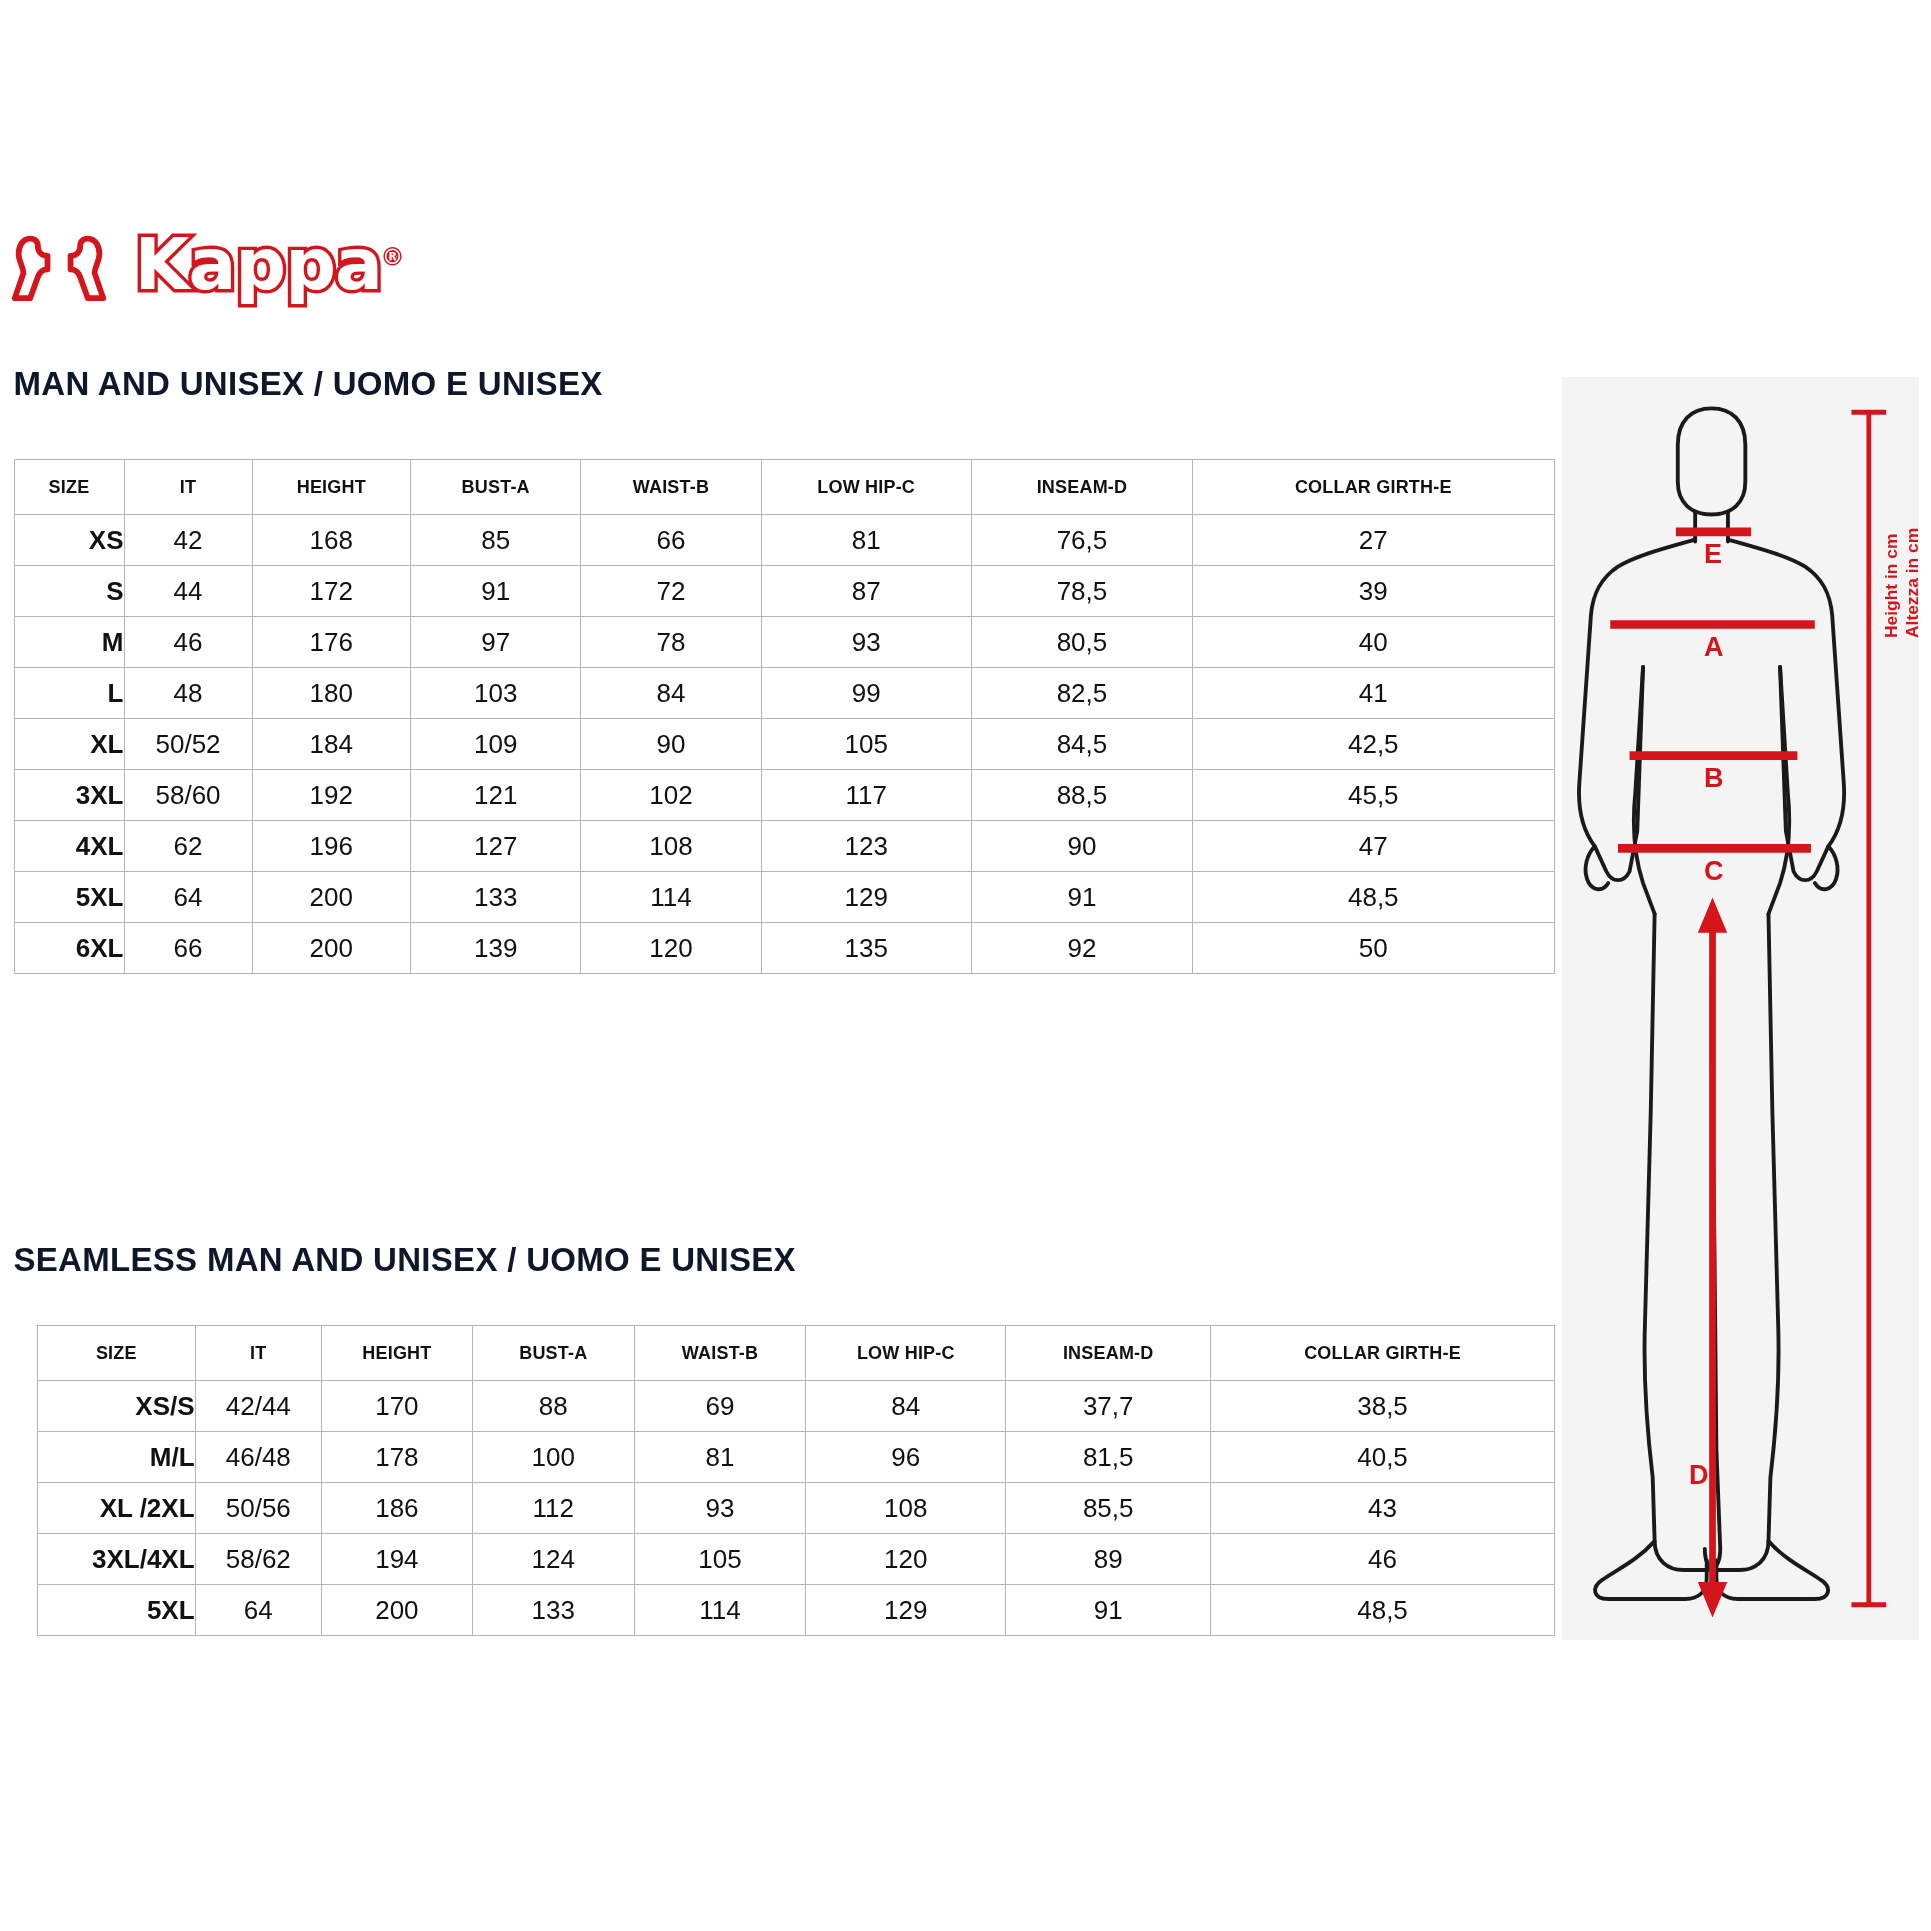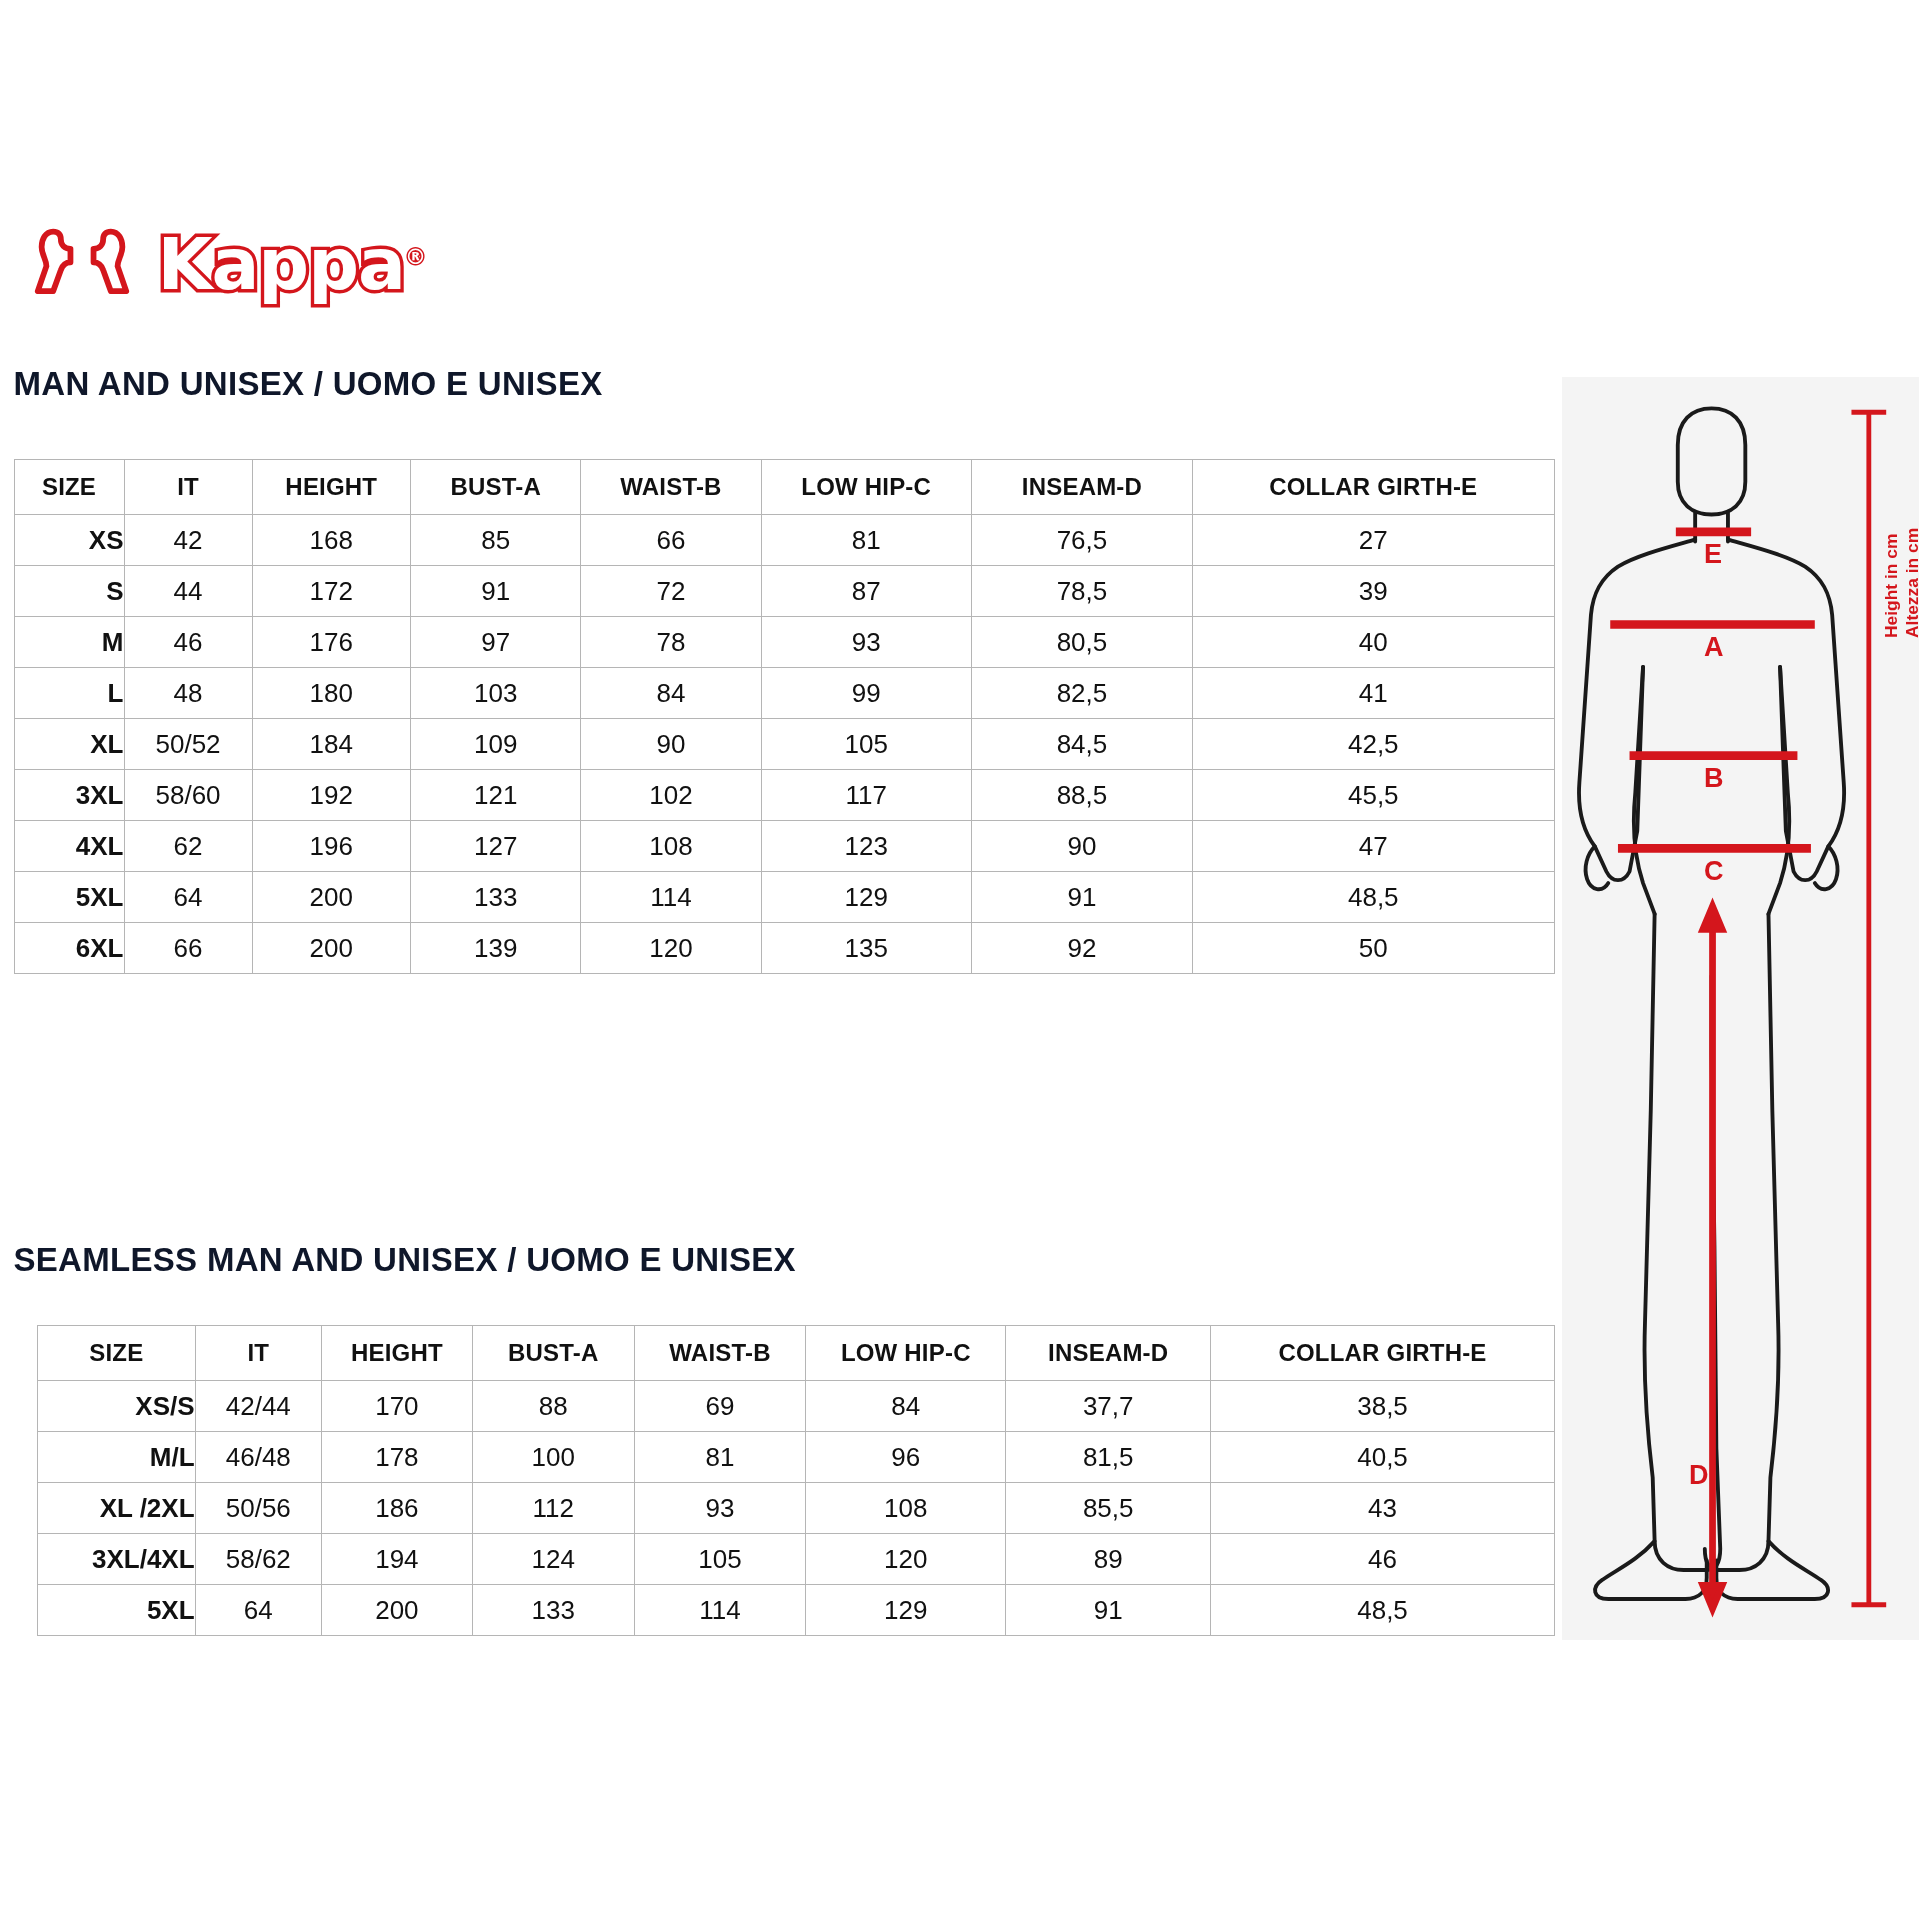--- a/index.html
+++ b/index.html
@@ -19,24 +19,24 @@
   .page {
     position: absolute;
     left: 0; top: 0;
     width: 1931px;
     height: 1931px;
   }
 
   
   .logo-wrap {
     position: absolute;
-    left: 24px;
+    left: 1px;
     top: 220px;
     display: flex;
-    align-items: flex-start;
+    align-items: flex-end;
   }
   .logo-mark {
     width: 116px;
     height: 75px;
     position: relative;
   }
   .logo-text {
     font-family: "DejaVu Sans", sans-serif;
     font-size: 71px;
     font-weight: bold;
@@ -78,21 +78,21 @@
     border: 1.9px solid #b5b5b5;
     text-align: center;
     vertical-align: middle;
     font-size: 26px;
     color: #111111;
     padding: 0;
     height: 50px;
   }
   table.size-table th {
     font-weight: bold;
-    font-size: 24px;
+    font-size: 18px;
     letter-spacing: 0.2px;
     height: 54px;
   }
   table.size-table td.size-col {
     font-weight: bold;
     text-align: right;
   }
 
   #table-man  { left: 13.5px; top: 459px;  width: 1541px; }
   #table-seam { left: 37px; top: 1325px; width: 1518px; }

